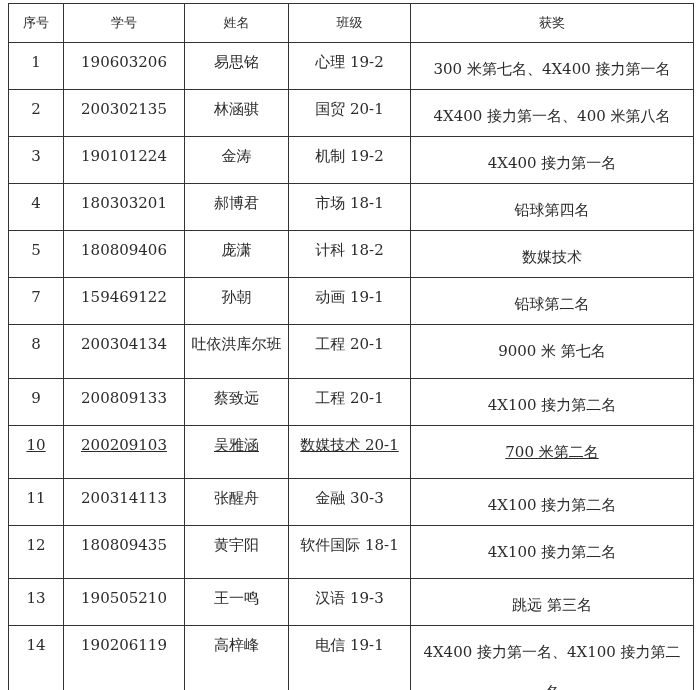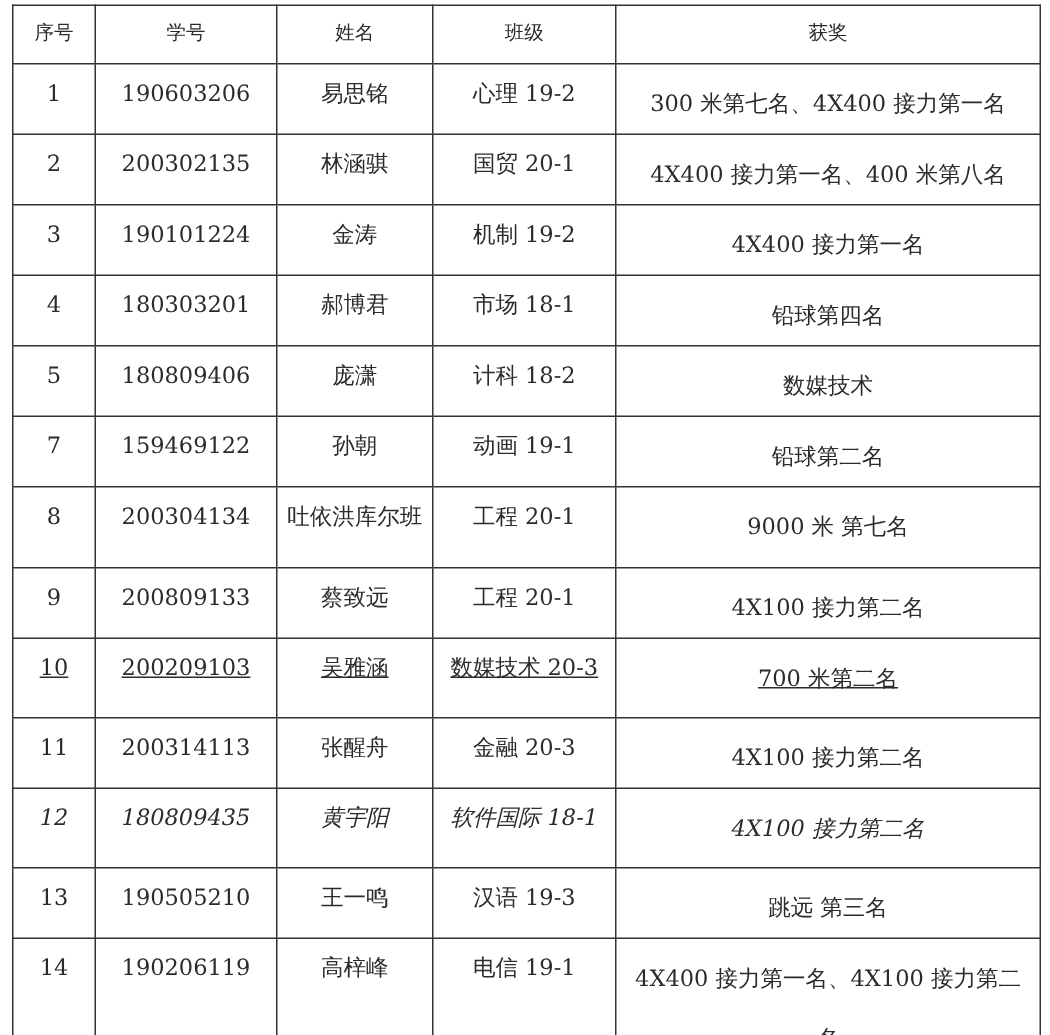--- a/index.html
+++ b/index.html
@@ -177,44 +177,44 @@
         <td class="num">
           <div class="cell">10</div>
         </td>
         <td>
           <div class="cell">200209103</div>
         </td>
         <td>
           <div class="cell">吴雅涵</div>
         </td>
         <td>
-          <div class="cell">数媒技术 20-3</div>
+          <div class="cell">数媒技术 20-1</div>
         </td>
         <td class="award">
           <div class="cell">700 米第二名</div>
         </td>
       </tr>
       <tr style="height: 40px;">
         <td class="num">
           <div class="cell">11</div>
         </td>
         <td>
           <div class="cell">200314113</div>
         </td>
         <td>
           <div class="cell">张醒舟</div>
         </td>
         <td>
-          <div class="cell">金融 20-3</div>
+          <div class="cell">金融 30-3</div>
         </td>
         <td class="award">
           <div class="cell">4X100 接力第二名</div>
         </td>
       </tr>
-      <tr style="height: 53px; font-style: italic;">
+      <tr style="height: 53px;">
         <td class="num">
           <div class="cell">12</div>
         </td>
         <td>
           <div class="cell">180809435</div>
         </td>
         <td>
           <div class="cell">黄宇阳</div>
         </td>
         <td>

